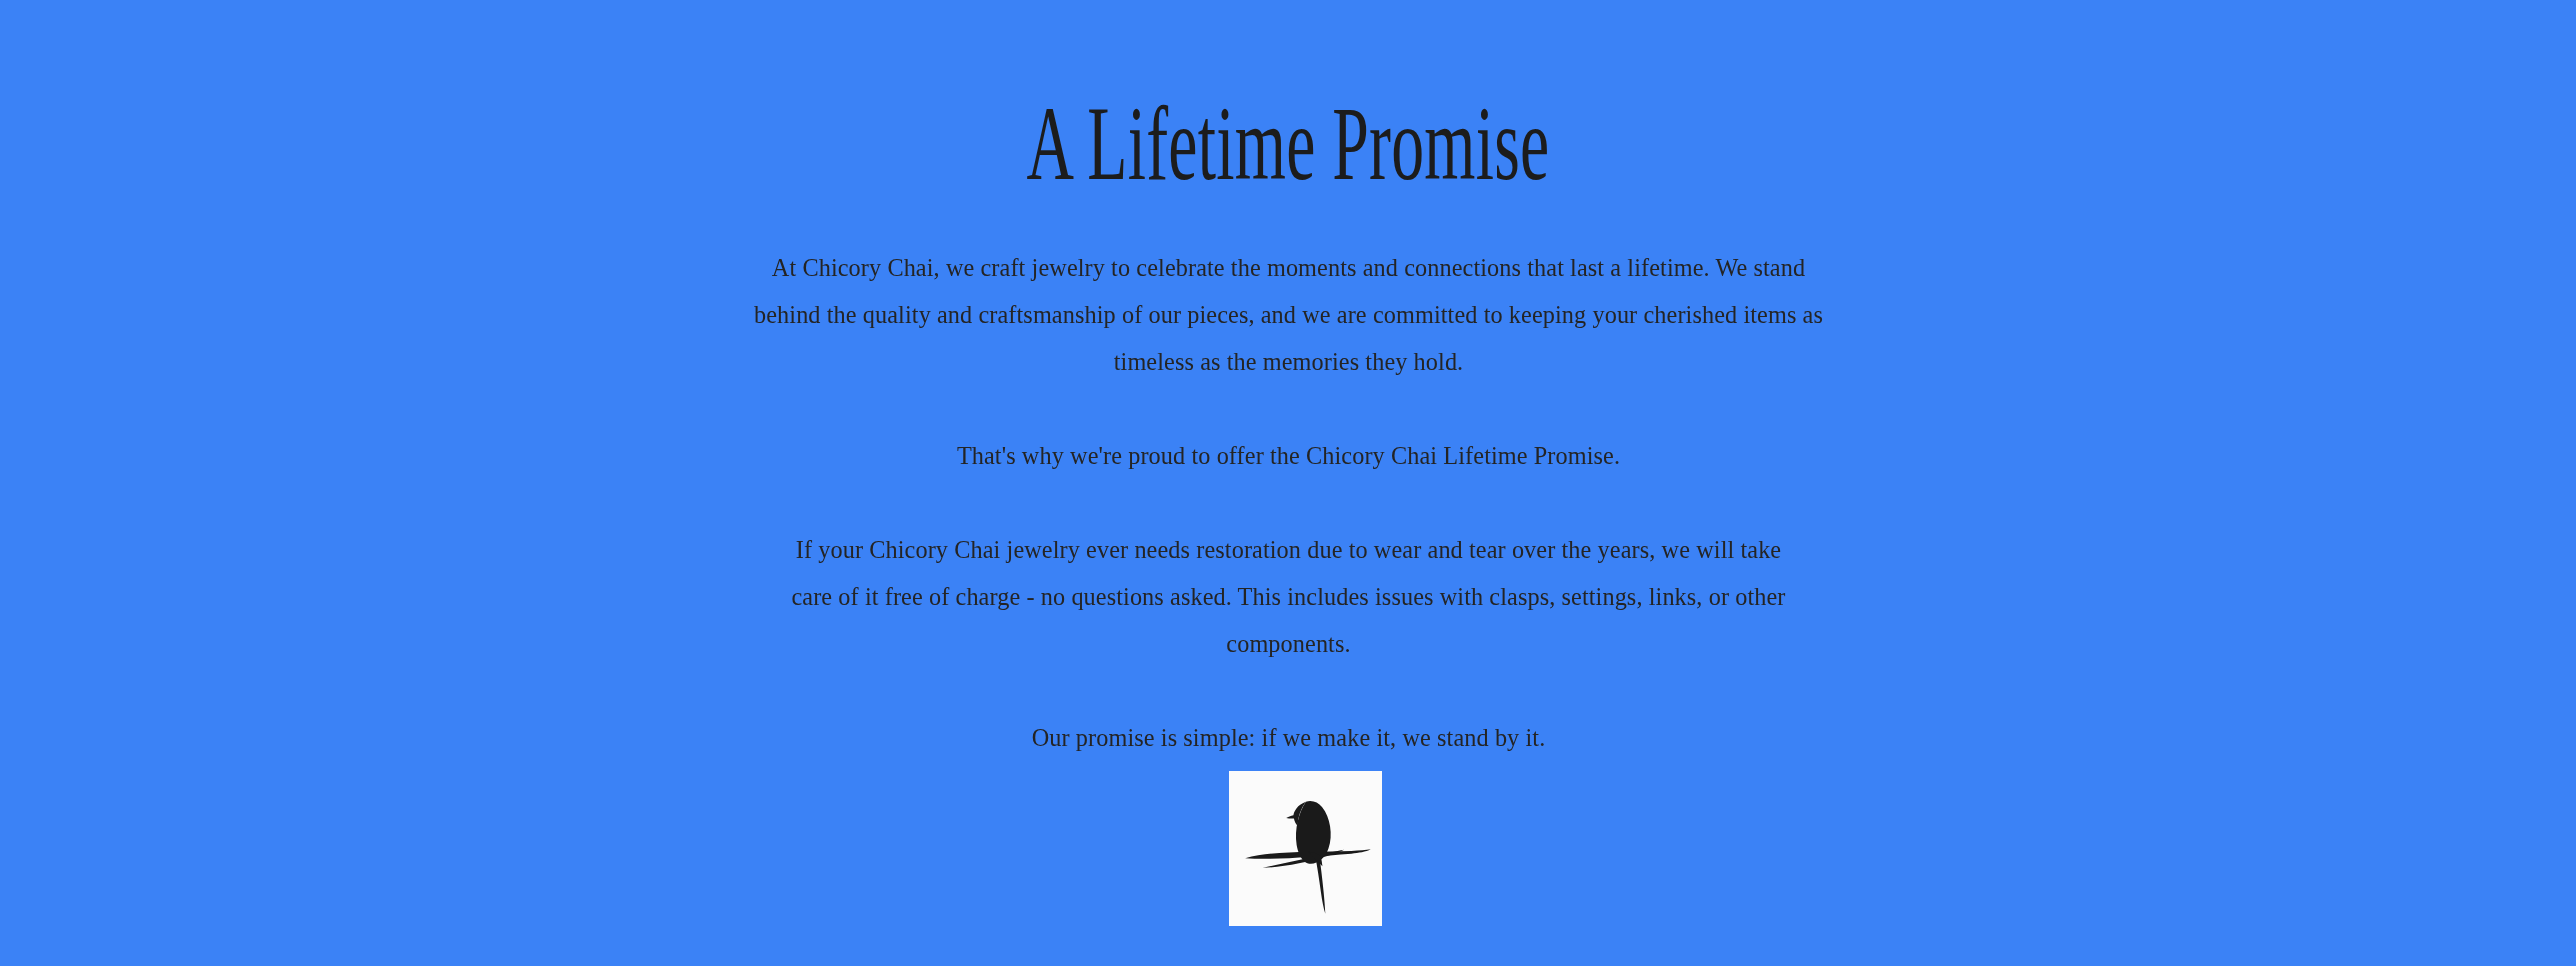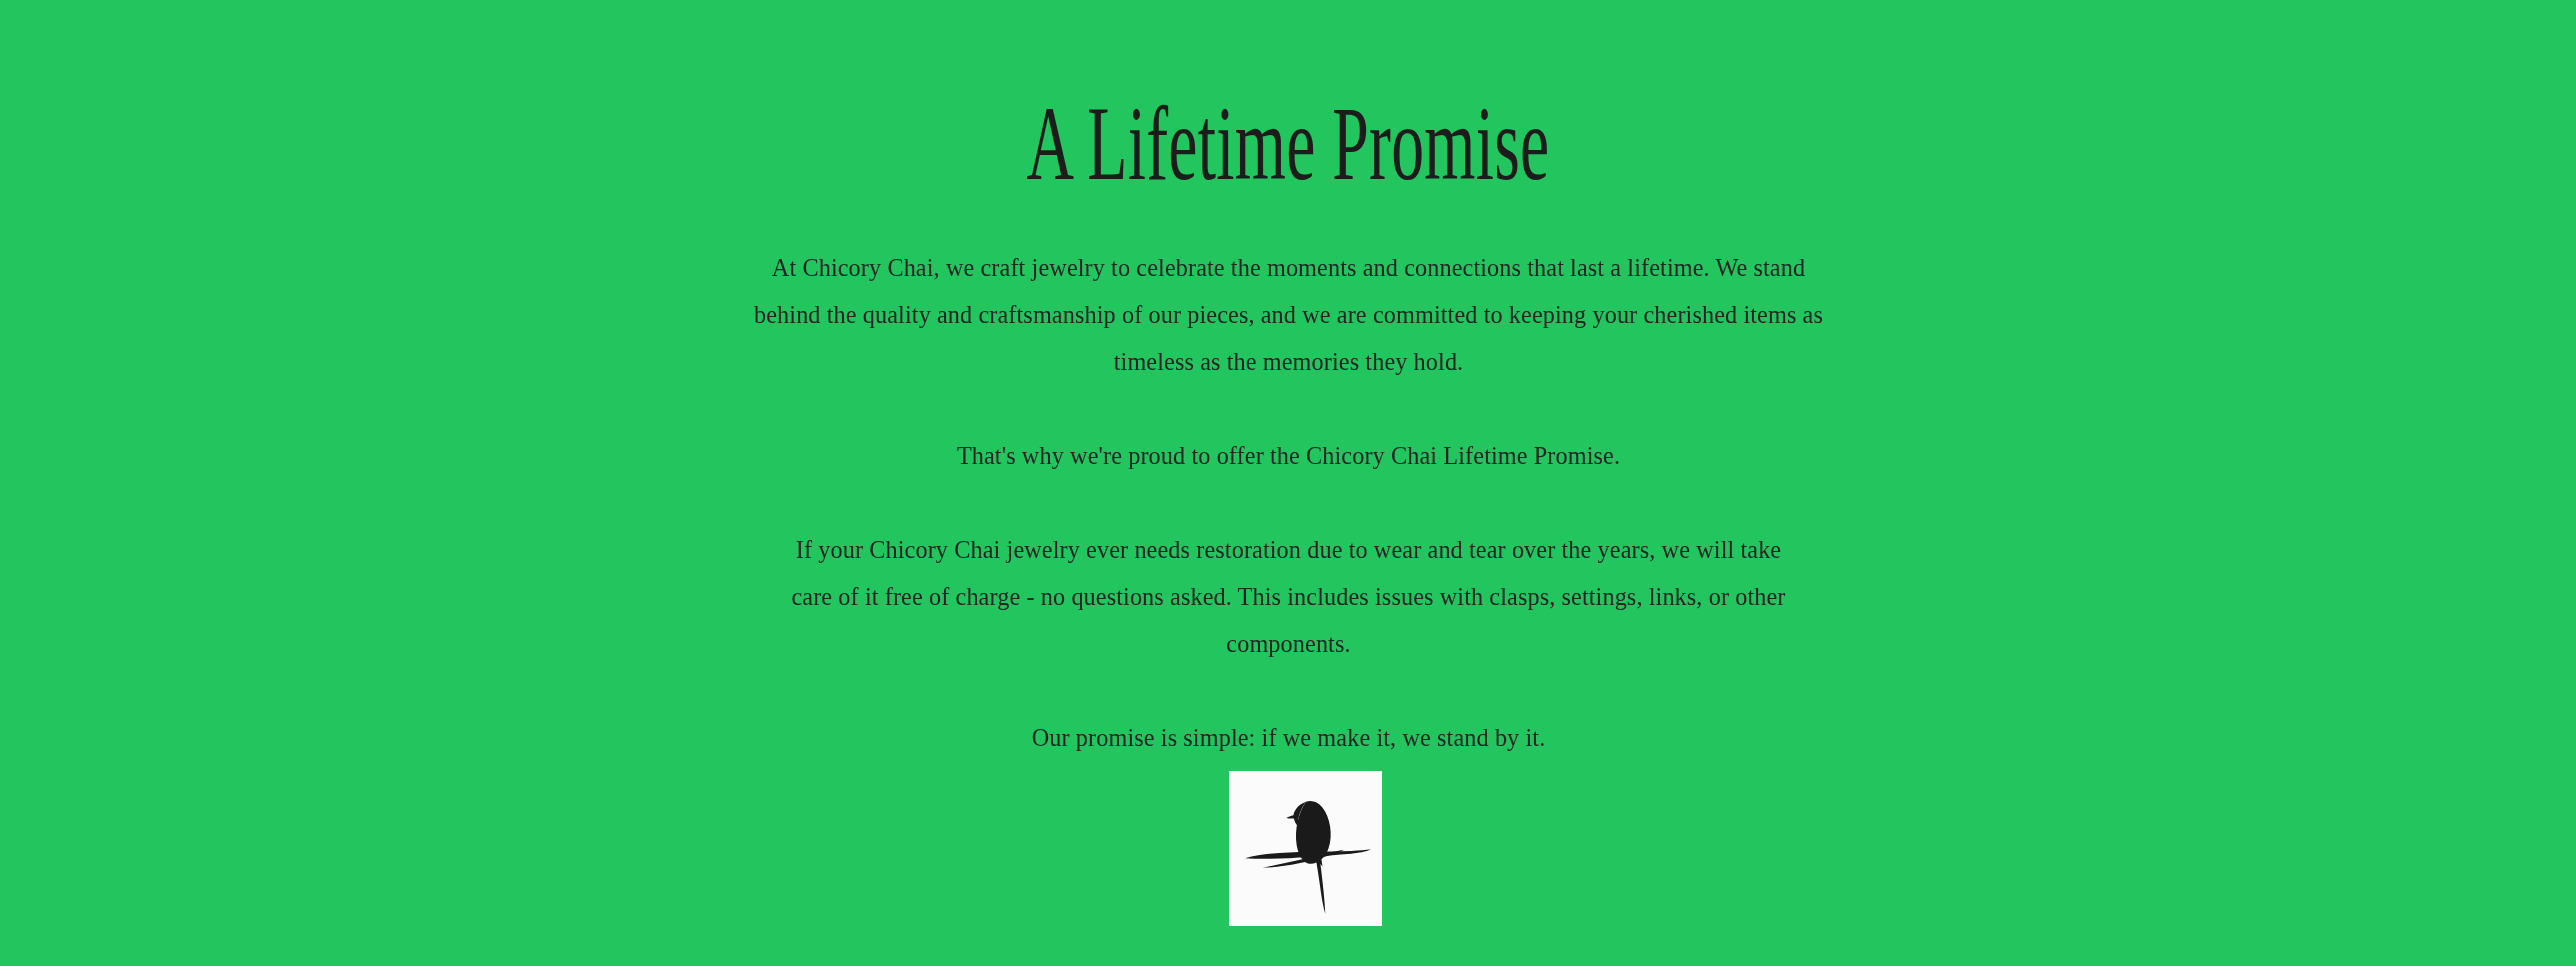--- a/index.html
+++ b/index.html
@@ -14,21 +14,21 @@
     overflow: hidden;
     font-family: "Liberation Serif", "DejaVu Serif", serif;
     color: #1f1f1f;
     -webkit-font-smoothing: antialiased;
   }
 
   .page {
     position: relative;
     width: 2576px;
     height: 966px;
-    background: #22c55e;
+    background: #3b82f6;
   }
 
   .content {
     position: absolute;
     left: 50%;
     transform: translateX(-50%);
     top: 0;
     width: 1658px;
     text-align: center;
   }

